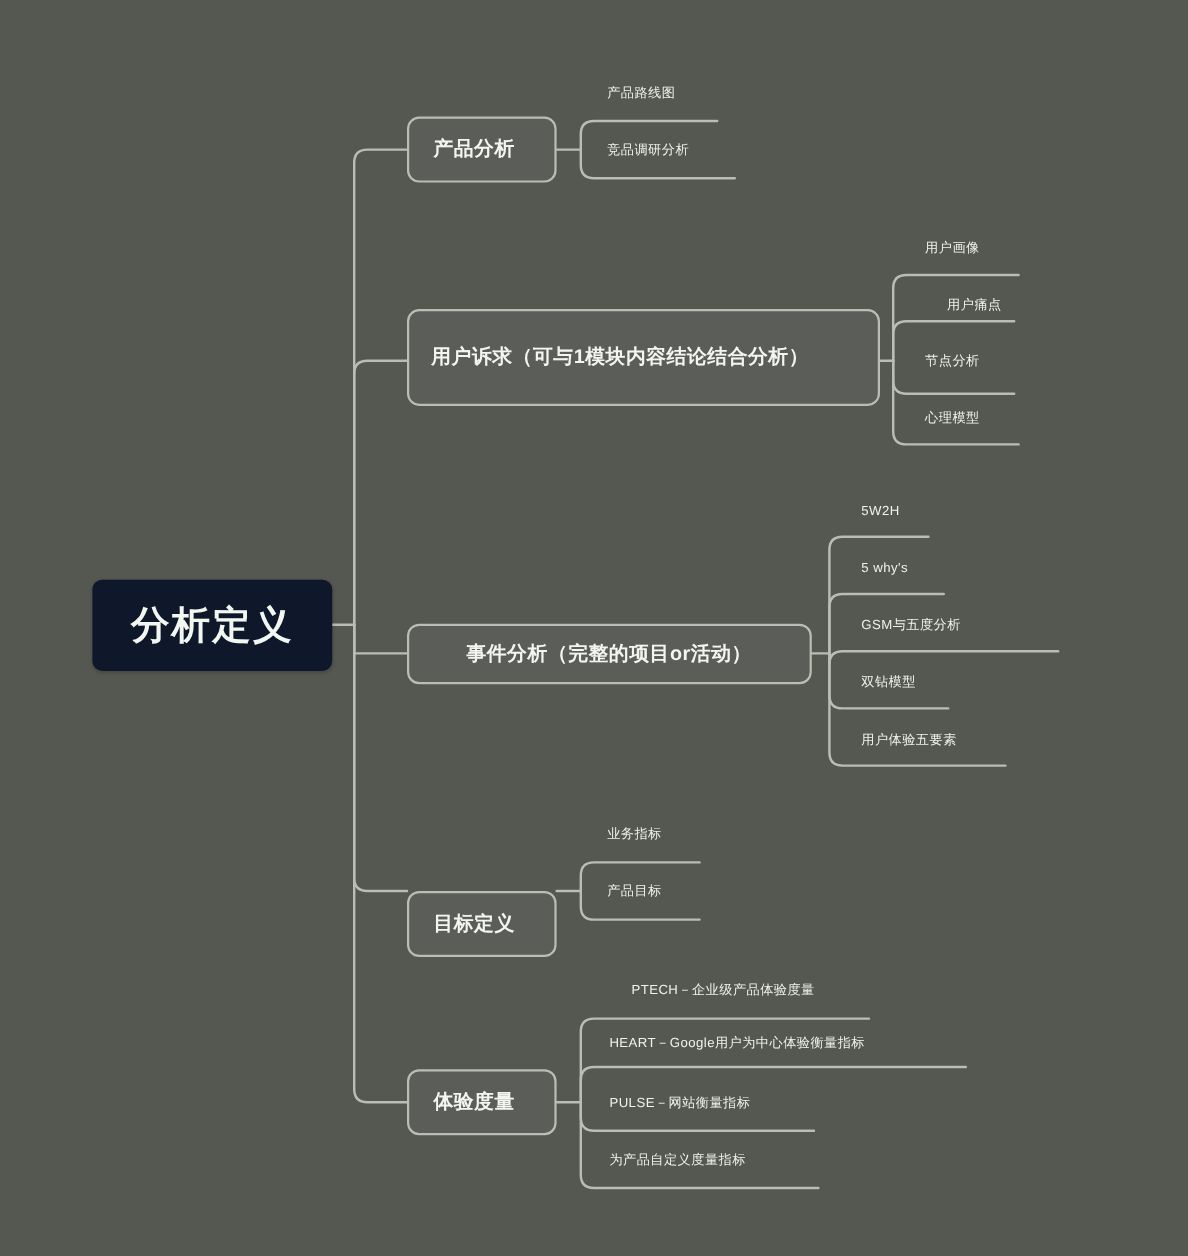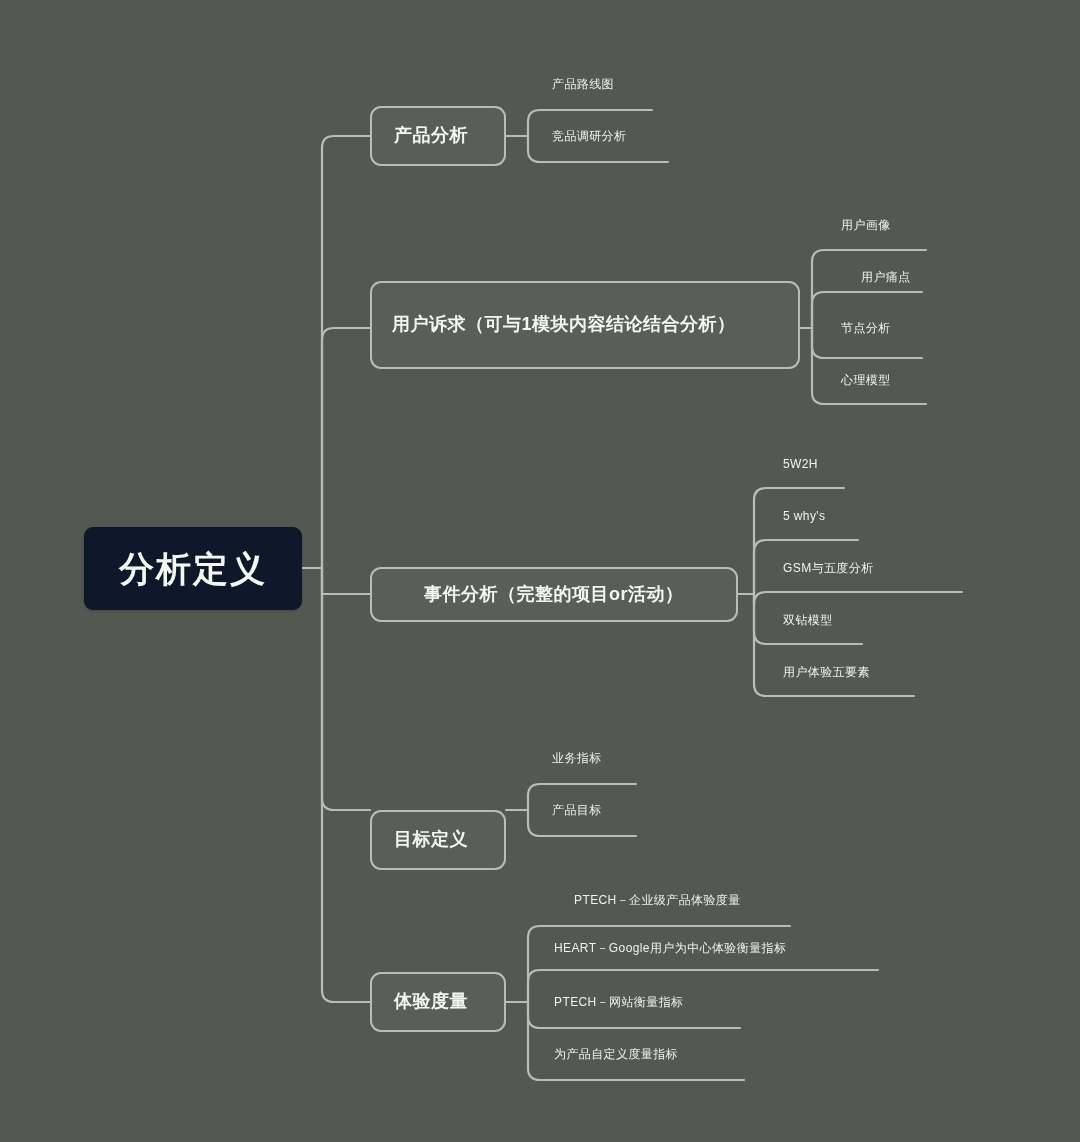--- a/index.html
+++ b/index.html
@@ -158,16 +158,16 @@
   <div class="leaf" style="left:780px; top:510px;">5 why's</div>
   <div class="leaf" style="left:780px; top:562px;">GSM与五度分析</div>
   <div class="leaf" style="left:780px; top:614px;">双钻模型</div>
   <div class="leaf" style="left:780px; top:666px;">用户体验五要素</div>
 
   <div class="leaf" style="left:549px; top:752px;">业务指标</div>
   <div class="leaf" style="left:549px; top:804px;">产品目标</div>
 
   <div class="leaf" style="left:551px; top:894px;margin-left:20px;">PTECH－企业级产品体验度量</div>
   <div class="leaf" style="left:551px; top:942px;">HEART－Google用户为中心体验衡量指标</div>
-  <div class="leaf" style="left:551px; top:996px;">PTECH－网站衡量指标</div>
+  <div class="leaf" style="left:551px; top:996px;">PULSE－网站衡量指标</div>
   <div class="leaf" style="left:551px; top:1048px;">为产品自定义度量指标</div>
 
 </div>
 
 </body></html>

